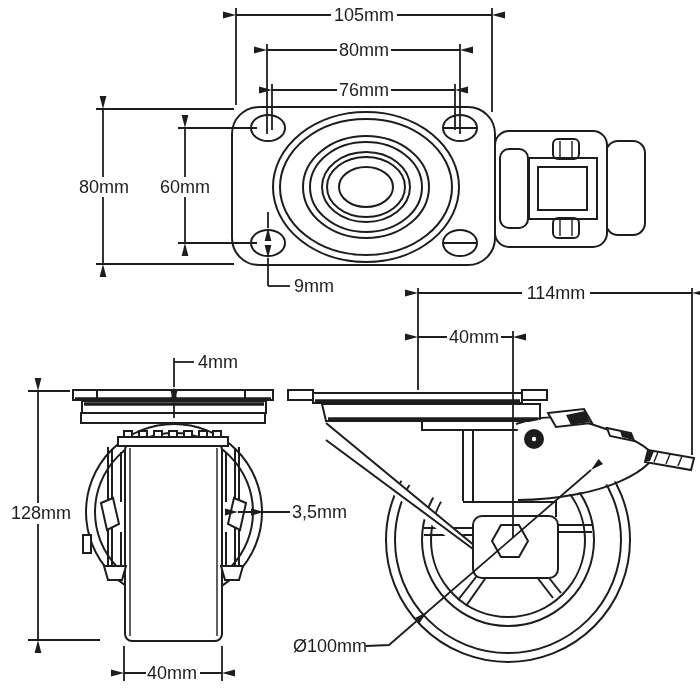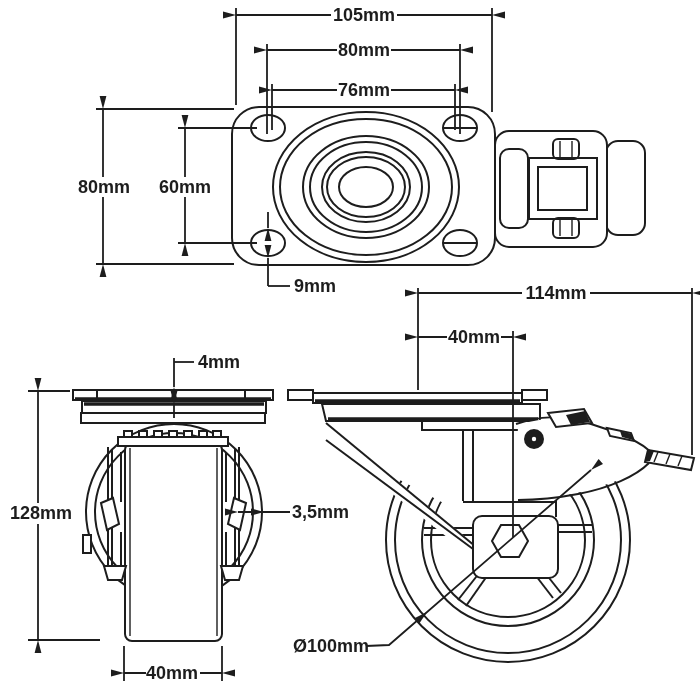--- a/index.html
+++ b/index.html
@@ -1,16 +1,16 @@
 <!DOCTYPE html>
 <html><head>
 <meta charset="utf-8">
 <style>
   html,body{margin:0;padding:0;background:#fff;}
-  .stage{width:700px;height:700px;background:#ffffff;position:relative;overflow:hidden;font-weight:bold;}
+  .stage{width:700px;height:700px;background:#ffffff;position:relative;overflow:hidden;}
   svg{display:block;}
   .s  {stroke:#1d1d1d;stroke-width:2;fill:none;}
   .s1 {stroke:#1d1d1d;stroke-width:1.4;fill:none;}
   .s3 {stroke:#1d1d1d;stroke-width:3.5;fill:none;}
   .sf {stroke:#1d1d1d;stroke-width:2;fill:#ffffff;}
   .w  {fill:#ffffff;stroke:none;}
   .dk {fill:#1d1d1d;stroke:none;}
   .dim{stroke:#1d1d1d;stroke-width:1.8;fill:none;}
   .txt{font-family:"Liberation Sans","DejaVu Sans",sans-serif;font-size:18px;fill:#1d1d1d;}
 </style>

